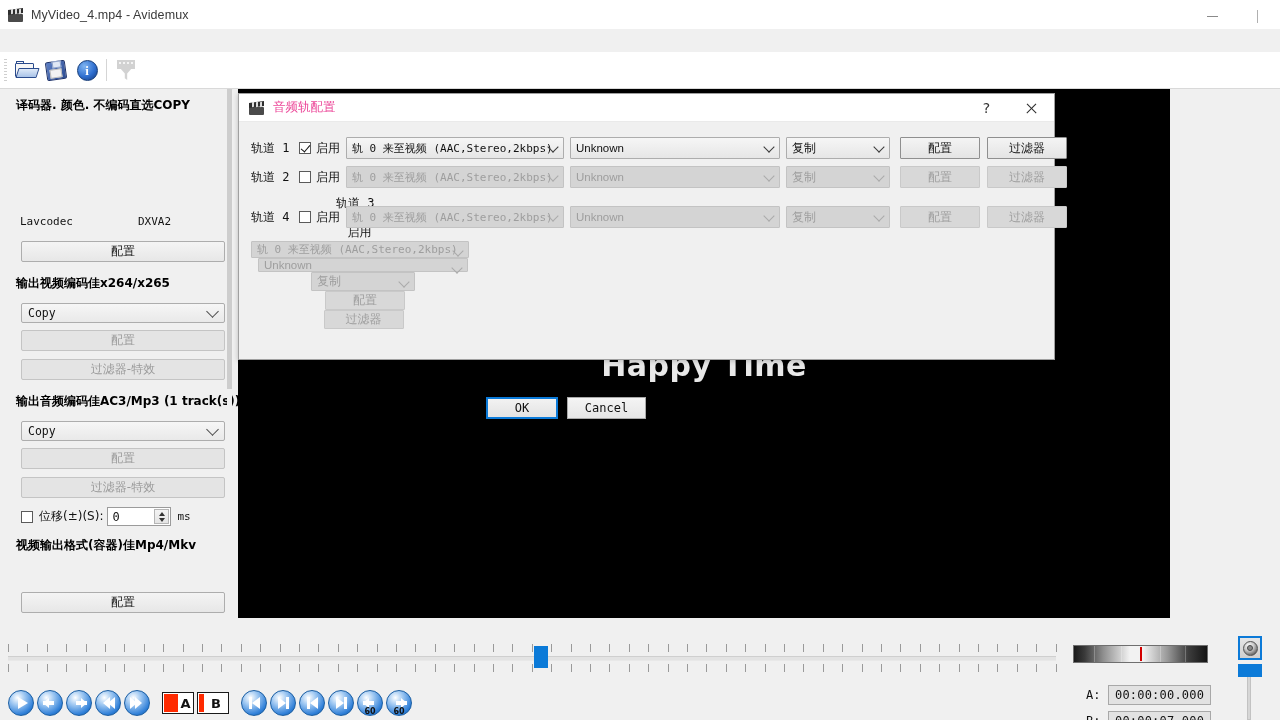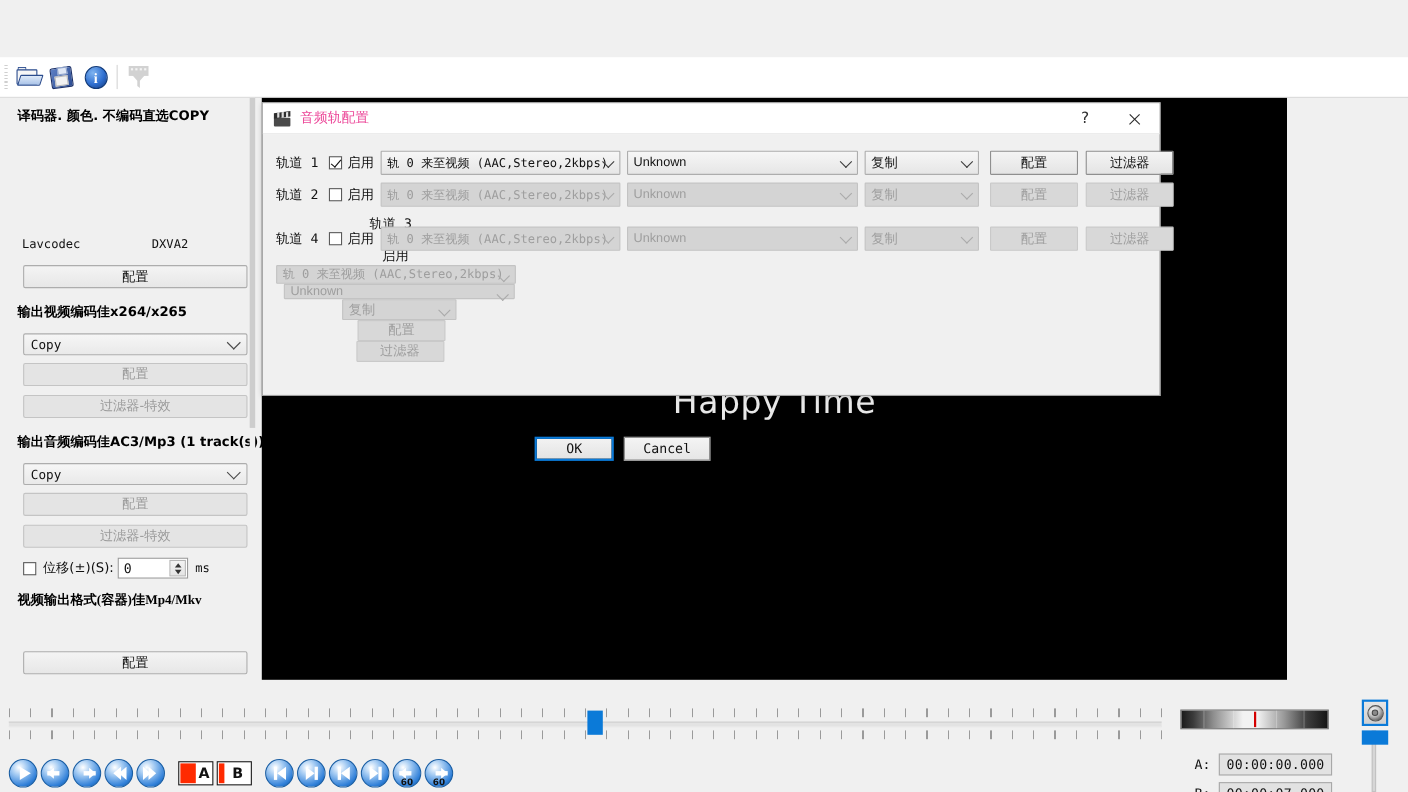--- a/index.html
+++ b/index.html
@@ -161,20 +161,21 @@
 
   
   #preview {
     position:absolute; left:238px; top:89px; width:932px; height:529px;
     background:#000; overflow:hidden;
   }
   #preview .ptext {
     position:absolute; left:0; right:0; top:259px; text-align:center;
     color:#e8e8e8; font-size:30px; font-family:"DejaVu Sans", sans-serif;
     letter-spacing:.5px;
+    font-weight:bold;
   }
 
   
   #timeline { position:absolute; left:0; top:636px; width:1060px; height:42px; }
   .ticks { position:absolute; left:8px; right:0; height:8px;
      background: repeating-linear-gradient(to right, #9a9a9a 0 1px, transparent 1px 19.4px);}
   #tl-top { top:8px; }
   #tl-bot { top:28px; }
   #tl-track { position:absolute; left:8px; right:4px; top:20px; height:5px;
      background:#e3e3e3; border-top:1px solid #cfcfcf; border-bottom:1px solid #e8e8e8;}
@@ -274,20 +275,40 @@
   #cancelbtn { position:absolute; left:328px; top:303px; width:79px; height:22px;
      border:1px solid #a9a9a9; background:linear-gradient(#f4f4f4,#e6e6e6);
      display:flex; align-items:center; justify-content:center;
      font-family:"DejaVu Sans Mono", monospace; font-size:12px; color:#111;}
 </style>
 </head>
 <body>
 
 <div id="app">
 
+  <div id="titlebar">
+    <div class="tb-icon">
+      <div class="clapper">
+        <div class="body"></div>
+        <div class="top"></div>
+        <div class="stripe" style="left:3px"></div>
+        <div class="stripe" style="left:7px"></div>
+        <div class="stripe" style="left:11px"></div>
+      </div>
+    </div>
+    <div class="tb-title">MyVideo_4.mp4 - Avidemux</div>
+    <div class="tb-controls">
+      <div class="winbtn">
+          <span class="minimize-line"></span>
+        </div>
+      <div class="winbtn">
+          <span class="edge-line"></span>
+        </div>
+    </div>
+  </div>
 
 
   <div id="toolbar">
     <div class="grip"></div>
     <div class="tbtn">
       <div class="ic-folder">
         <div class="tab"></div>
           <div class="back"></div>
           <div class="front"></div>
       </div>
@@ -352,21 +373,21 @@
       <span class="spin" style="width:64px;height:19px;margin-left:4px;">
         <span>0</span>
         <span class="arrows">
           <i class="ar up"></i>
           <i class="ar dn"></i>
         </span>
       </span>
       <span style="font-family:'DejaVu Sans Mono',monospace;font-size:11px;color:#111;margin-left:6px;">ms</span>
     </div>
 
-    <div class="sec-title" style="position:absolute;left:8px;top:448px;font-family:Liberation Serif, serif;">视频输出格式(容器)佳Mp4/Mkv</div>
+    <div class="sec-title" style="position:absolute;left:8px;top:448px;">视频输出格式(容器)佳Mp4/Mkv</div>
 
     <div class="btn" style="position:absolute;left:21px;top:503px;width:204px;height:21px;">配置</div>
 
     <div class="vsb">
         <i></i>
       </div>
   </div>
 
   <div id="preview">
     <div class="ptext">Happy Time</div>

